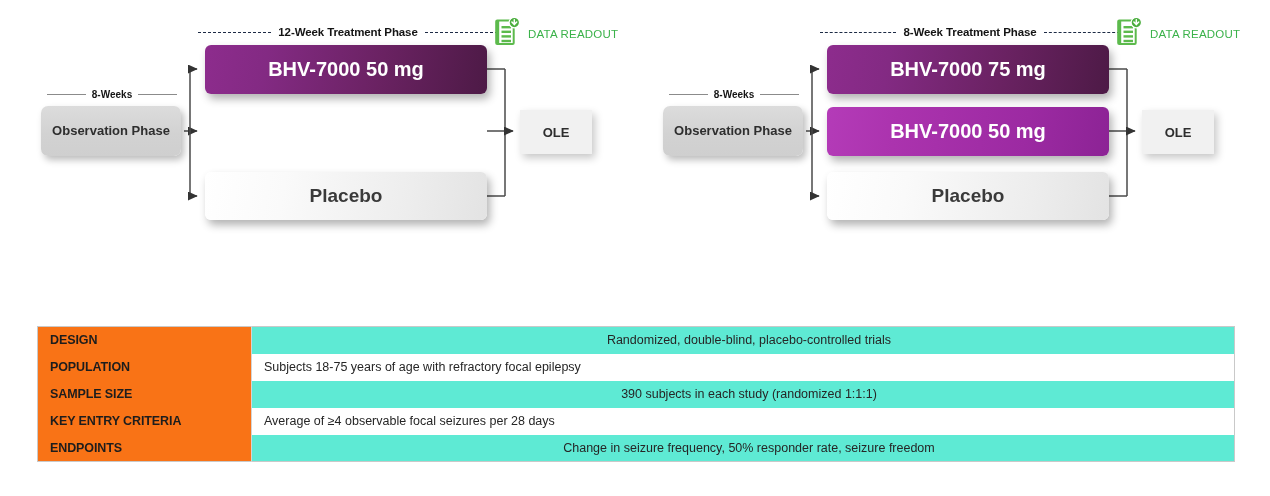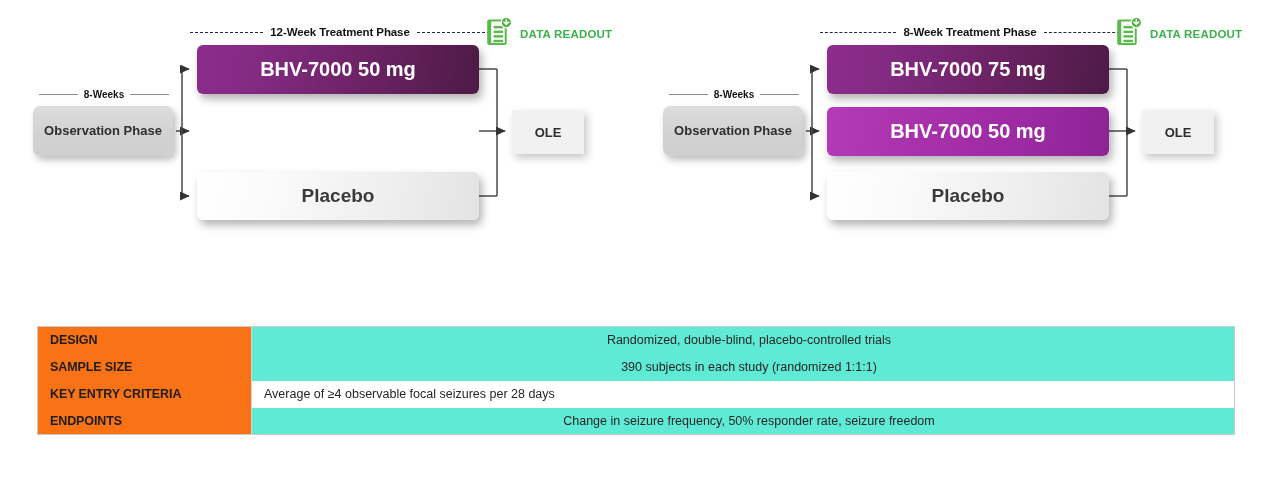--- a/index.html
+++ b/index.html
@@ -15,21 +15,21 @@
     overflow: hidden;
   }
 
   
   .study {
     position: absolute;
     top: 0;
     width: 635px;
     height: 250px;
   }
-  #study-left  { left: 0px; }
+  #study-left  { left: 8px; }
   #study-right { left: 630px; }
 
   
   .phase-header {
     position: absolute;
     top: 22px;
     left: 190px;
     width: 300px;
     height: 20px;
     display: flex;
@@ -148,21 +148,21 @@
   .readout {
     position: absolute;
     top: 17px;
     left: 487px;
     display: flex;
     align-items: center;
     gap: 7px;
   }
   .readout-label {
     font-size: 11.5px;
-    font-weight: bold;
+    font-weight: normal;
     color: #3bb24a;
     letter-spacing: 0.2px;
     white-space: nowrap;
   }
 
   
   .summary-table {
     position: absolute;
     left: 37px;
     top: 326px;
@@ -308,20 +308,24 @@
 
   <div class="ole-box">OLE</div>
 </div>
 
 <table class="summary-table">
   <tbody>
     <tr class="odd">
       <td class="lbl">DESIGN</td>
       <td class="val">Randomized, double-blind, placebo-controlled trials</td>
     </tr>
+    <tr class="even">
+      <td class="lbl">POPULATION</td>
+      <td class="val">Subjects 18-75 years of age with refractory focal epilepsy</td>
+    </tr>
     <tr class="odd">
       <td class="lbl">SAMPLE SIZE</td>
       <td class="val">390 subjects in each study (randomized 1:1:1)</td>
     </tr>
     <tr class="even">
       <td class="lbl">KEY ENTRY CRITERIA</td>
       <td class="val">Average of ≥4 observable focal seizures per 28 days</td>
     </tr>
     <tr class="odd">
       <td class="lbl">ENDPOINTS</td>

